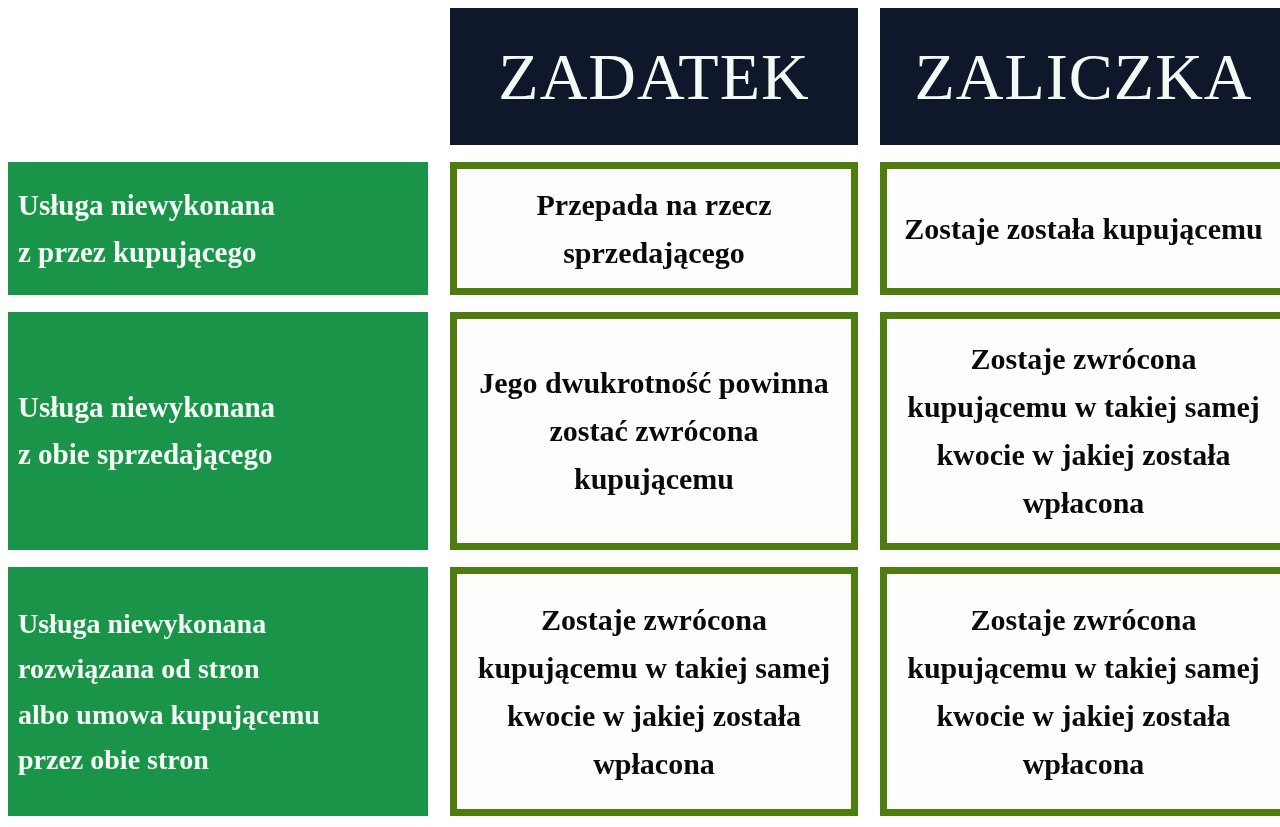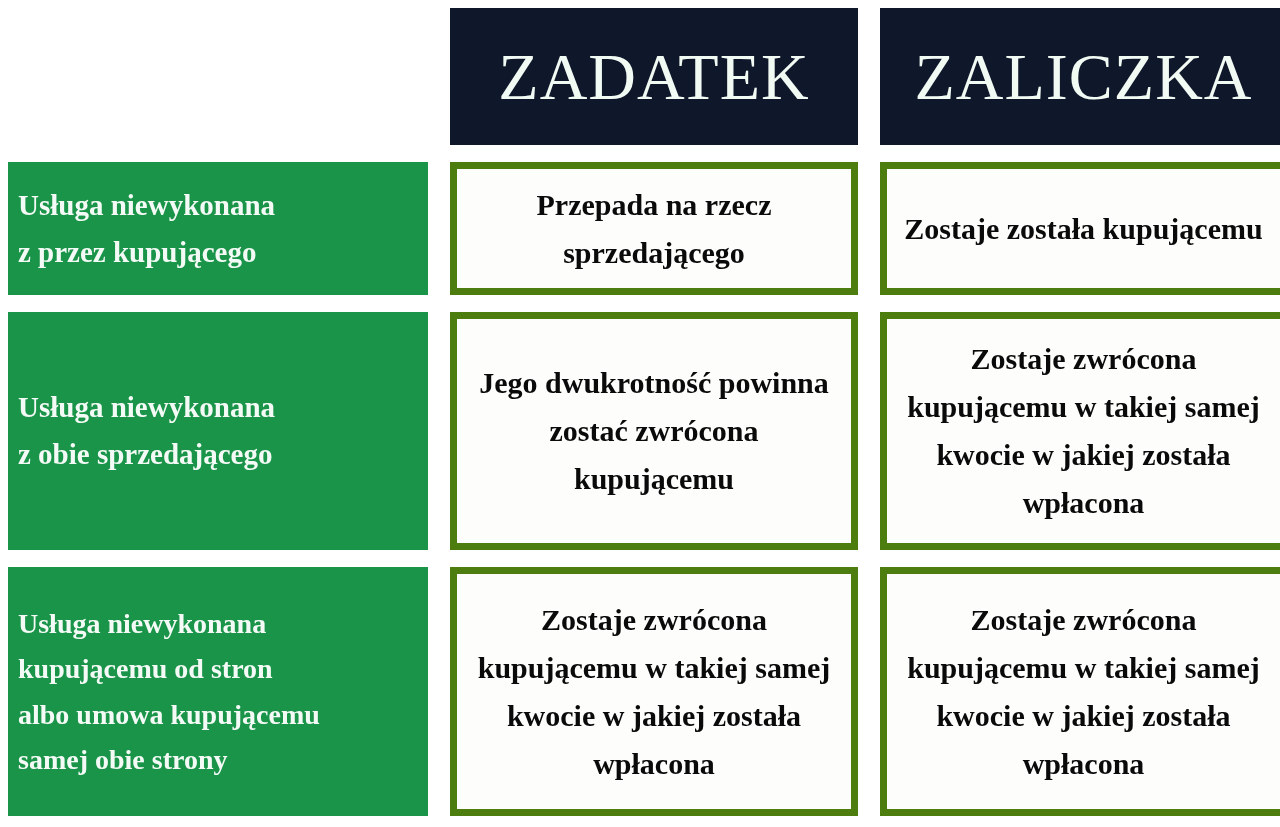--- a/index.html
+++ b/index.html
@@ -120,23 +120,23 @@
     <div class="val r2">
       <span class="txt">Jego dwukrotność powinna zostać zwrócona kupującemu</span>
     </div>
     <div class="val r2">
       <span class="txt">Zostaje zwrócona kupującemu w takiej samej kwocie w jakiej została wpłacona</span>
     </div>
 
     <div class="lbl r3 small">
       <span class="txt">
         <span>Usługa niewykonana</span><br>
-        <span>kupującemu od stron</span><br>
+        <span>rozwiązana od stron</span><br>
         <span>albo umowa kupującemu</span><br>
-        <span>samej obie strony</span>
+        <span>przez obie stron</span>
       </span>
     </div>
     <div class="val r3">
       <span class="txt">Zostaje zwrócona kupującemu w takiej samej kwocie w jakiej została wpłacona</span>
     </div>
     <div class="val r3">
       <span class="txt">Zostaje zwrócona kupującemu w takiej samej kwocie w jakiej została wpłacona</span>
     </div>
 
   </div>

